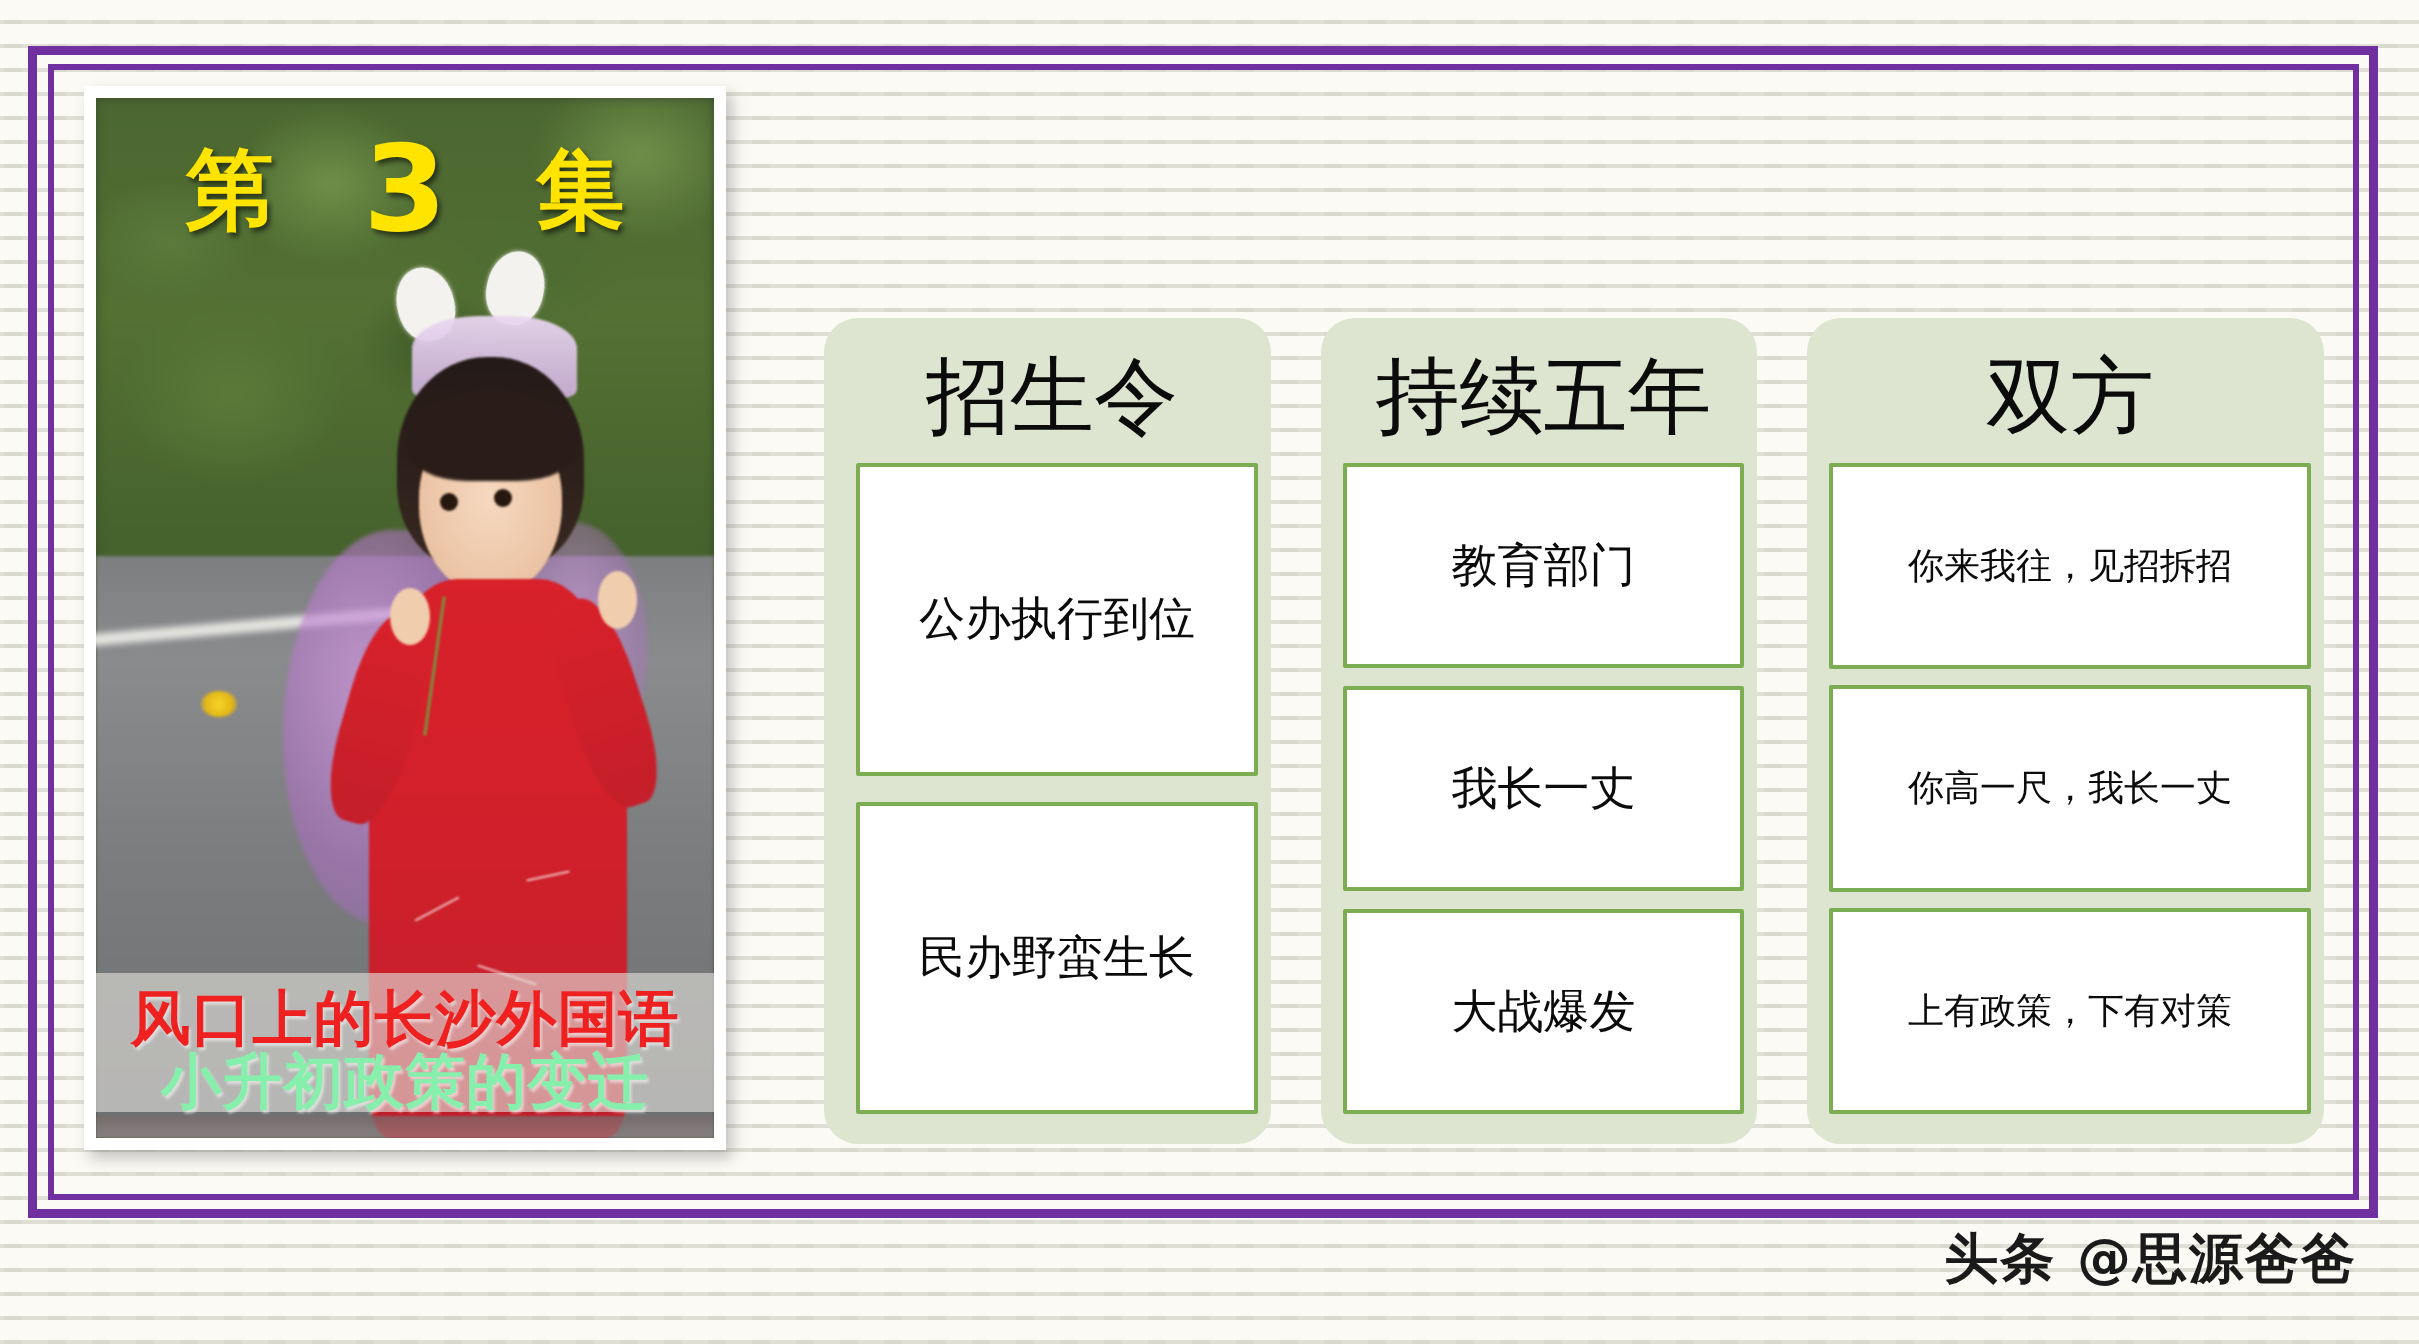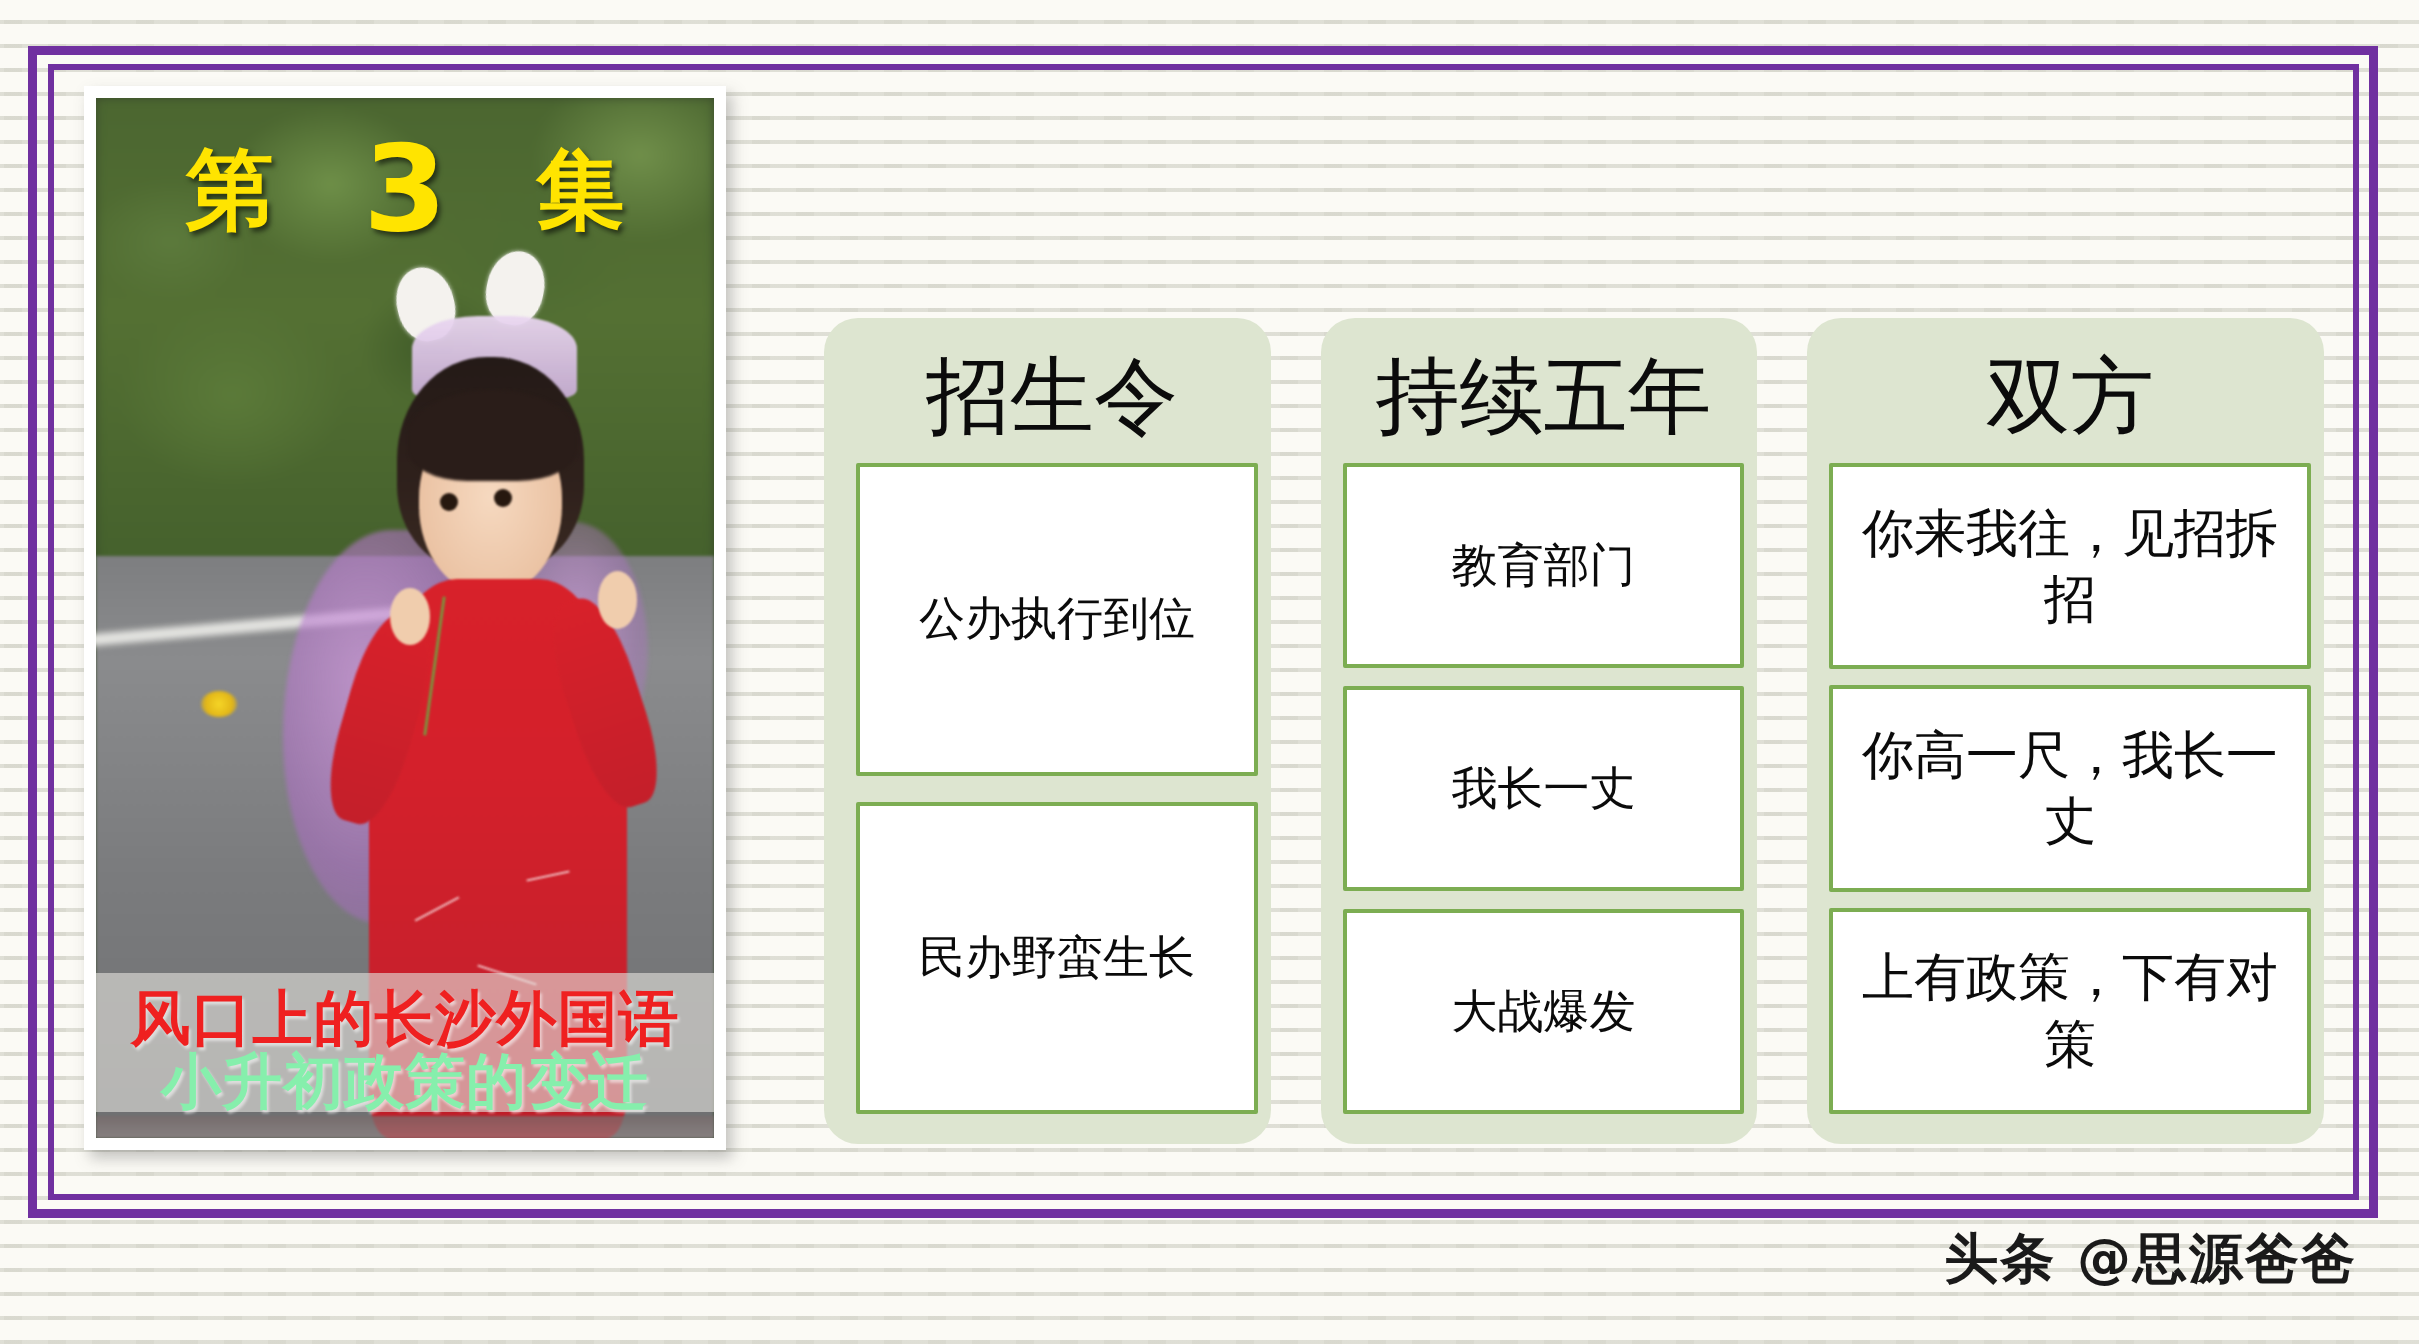--- a/index.html
+++ b/index.html
@@ -320,21 +320,21 @@
   
   .c1 .cards { gap: 26px; margin-left: 10px; }
   .c1 .card { flex: 1; font-size: 46px; }
 
   
   .c2 .cards { gap: 18px; }
   .c2 .card { flex: 1; font-size: 46px; }
 
   
   .c3 .cards { gap: 16px; }
-  .c3 .card { flex: 1; font-size: 52px; line-height: 1.28; }
+  .c3 .card { flex: 1; font-size: 36px; line-height: 1.28; }
 
   
   .watermark {
     position: absolute;
     right: 62px; bottom: 48px;
     font-family: "DejaVu Sans", "Liberation Sans", sans-serif;
     font-weight: bold;
     font-size: 54px;
     color: #1a1a1a;
     letter-spacing: 2px;

